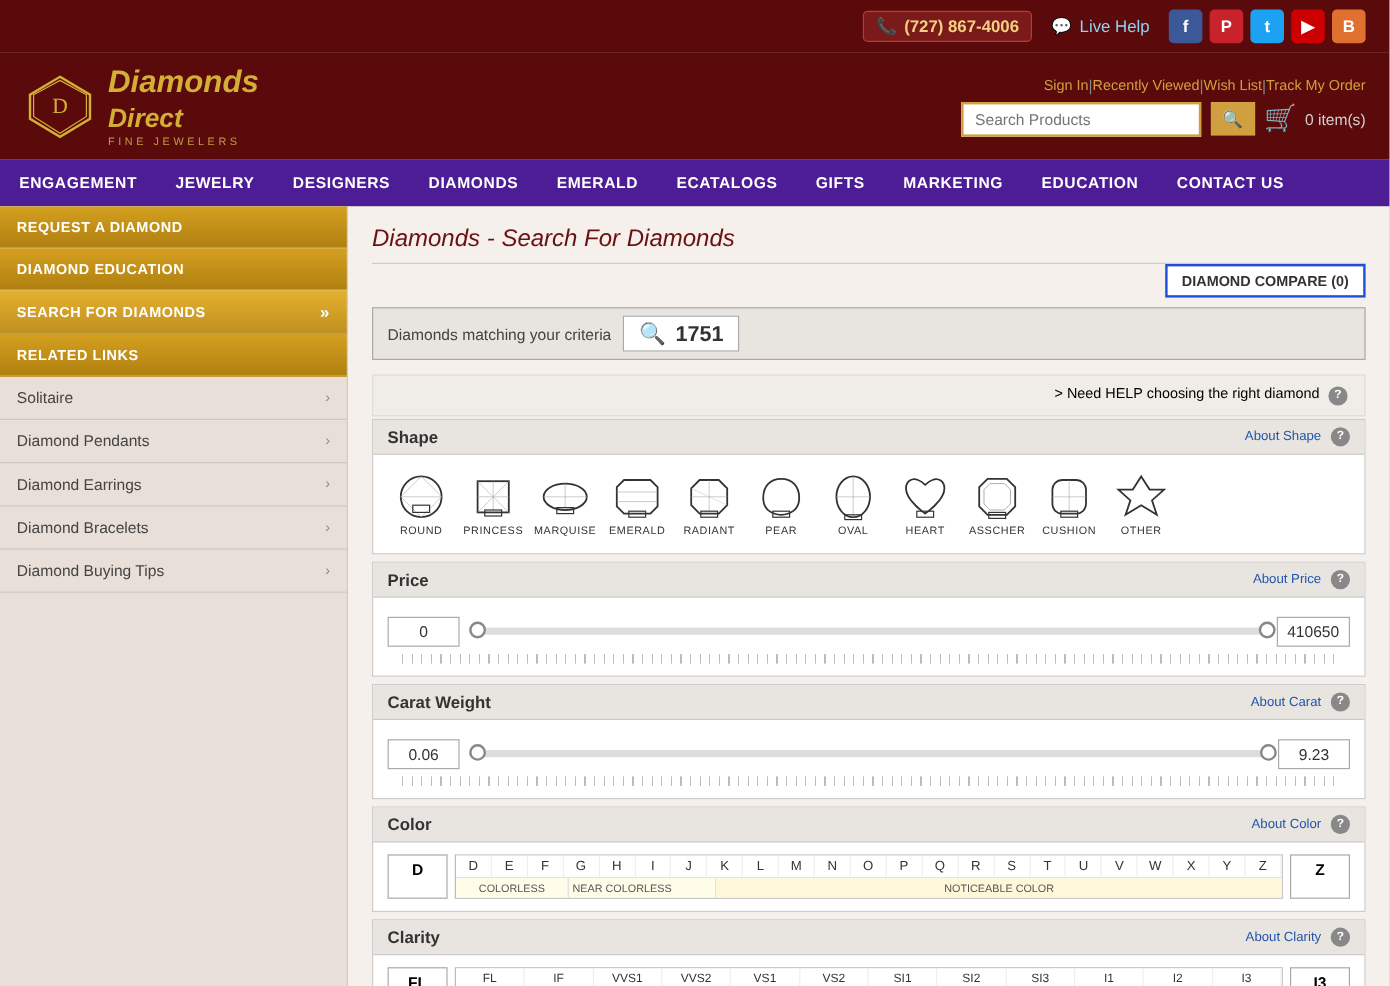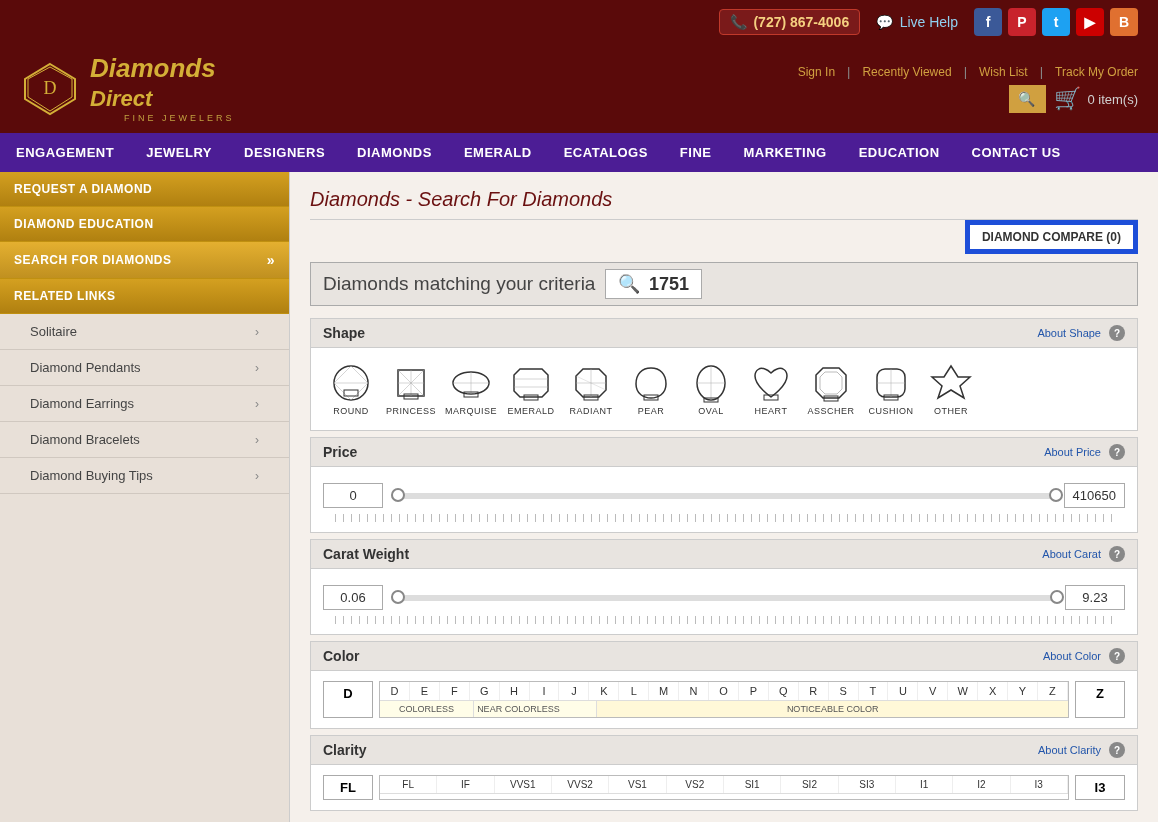--- a/index.html
+++ b/index.html
@@ -41,21 +41,20 @@
     .yt { background: #c00; }
     .bl { background: #e07030; }
 
     
     .account-bar {
       background: #5a0a0a;
       padding: 4px 20px 8px;
       display: flex;
       align-items: center;
       justify-content: flex-end;
-      gap: 12px;
     }
     .account-bar a { color: #d0a040; font-size: 12px; text-decoration: none; }
     .account-bar span { color: #888; }
     .search-area { display: flex; align-items: center; gap: 8px; margin-left: 20px; }
     .search-input {
       border: 2px solid #d0a040;
       padding: 5px 10px;
       width: 200px;
       font-size: 13px;
       background: white;
@@ -116,25 +115,24 @@
       font-size: 12px;
       letter-spacing: 0.5px;
       cursor: pointer;
       border-bottom: 1px solid #c09010;
       display: flex;
       align-items: center;
       justify-content: space-between;
     }
     .sidebar-btn.active { background: linear-gradient(to bottom, #e4b030, #c09020); }
     .sidebar-link {
-      padding: 10px 30px;
+      padding: 10px 14px;
       border-bottom: 1px solid #d0c8c0;
       cursor: pointer;
       display: flex;
-      align-items: center;
       justify-content: space-between;
       color: #444;
       font-size: 13px;
     }
     .chevron { color: #888; font-size: 12px; }
 
     
     .main-content {
       flex: 1;
       background: #f5f0eb;
@@ -149,39 +147,39 @@
     }
 
     
     .compare-bar {
       display: flex;
       justify-content: flex-end;
       margin-bottom: 8px;
     }
     .compare-btn {
       background: white;
-      border: 5px solid #1d4ed8;
+      border: 2px solid #1d4ed8;
       padding: 5px 12px;
       font-size: 12px;
       font-weight: bold;
       color: #333;
       cursor: pointer;
     }
 
     
     .matching-bar {
       border: 1px solid #aaa;
       background: #e8e4e0;
       padding: 6px 12px;
       display: flex;
       align-items: center;
       gap: 10px;
       margin-bottom: 12px;
     }
-    .matching-label { font-size: 19px; color: #444; }
+    .matching-label { font-size: 13px; color: #444; }
     .matching-count-box {
       border: 1px solid #aaa;
       background: white;
       padding: 3px 12px;
       display: flex;
       align-items: center;
       gap: 8px;
       font-size: 18px;
       font-weight: bold;
       color: #333;
@@ -377,53 +375,54 @@
 
 <div class="logo-bar">
   <div class="logo-graphic">
     <svg class="logo-diamond-icon" viewBox="0 0 60 60">
       <polygon points="30,5 55,20 55,40 30,55 5,40 5,20" fill="none" stroke="#d4af37" stroke-width="2"></polygon>
       <polygon points="30,8 52,20 52,38 30,52 8,38 8,20" fill="none" stroke="#d4af37" stroke-width="1"></polygon>
       <text x="30" y="35" text-anchor="middle" fill="#d4af37" font-size="18" font-family="serif">D</text>
     </svg>
     <div>
       <div style="color:#d4af37; font-size:26px; font-style:italic; font-weight:bold; line-height:1.1;">Diamonds<br><span style="font-size:22px;">Direct</span></div>
-      <div style="color:#c0a040; font-size:9px; letter-spacing:3px; margin-top:2px;margin-left:34px;">FINE JEWELERS</div>
+      <div style="color:#c0a040; font-size:9px; letter-spacing:3px; margin-top:2px;">FINE JEWELERS</div>
     </div>
   </div>
   <div style="display:flex; flex-direction:column; align-items:flex-end; gap:6px;">
     <div class="account-bar" style="padding:0; background:transparent;">
       <a href="#">Sign In</a>
       <span>|</span>
       <a href="#">Recently Viewed</a>
       <span>|</span>
       <a href="#">Wish List</a>
       <span>|</span>
       <a href="#">Track My Order</a>
     </div>
     <div style="display:flex; align-items:center; gap:8px;">
       <div class="search-area">
+        <input class="search-input" type="text" placeholder="Search Products" style="">
         <button class="search-btn">🔍</button>
       </div>
       <div class="cart-area">
         <span style="font-size:22px;">🛒</span>
         <span>0 item(s)</span>
       </div>
     </div>
   </div>
 </div>
 
 <nav class="main-nav">
   <a class="nav-item">ENGAGEMENT</a>
   <a class="nav-item">JEWELRY</a>
   <a class="nav-item">DESIGNERS</a>
   <a class="nav-item">DIAMONDS</a>
   <a class="nav-item">EMERALD</a>
   <a class="nav-item">ECATALOGS</a>
-  <a class="nav-item">FINE</a>
+  <a class="nav-item">GIFTS</a>
   <a class="nav-item">MARKETING</a>
   <a class="nav-item">EDUCATION</a>
   <a class="nav-item">CONTACT US</a>
 </nav>
 
 <div class="page-body">
 
   <div class="sidebar">
     <div class="sidebar-btn">
       <span>REQUEST A DIAMOND</span>
@@ -468,20 +467,24 @@
     </div>
 
     <div class="matching-bar">
       <span class="matching-label">Diamonds matching your criteria</span>
       <div class="matching-count-box">
         <span>🔍</span>
         <span>1751</span>
       </div>
     </div>
 
+    <div class="help-bar">
+      <span>&gt; Need HELP choosing the right diamond</span>
+      <span class="help-icon">?</span>
+    </div>
 
     <div class="filter-section">
       <div class="filter-header">
         <span class="filter-title">Shape</span>
         <a class="about-link">
           <span>About Shape</span>
           <span class="help-icon">?</span>
         </a>
       </div>
       <div class="filter-body">

